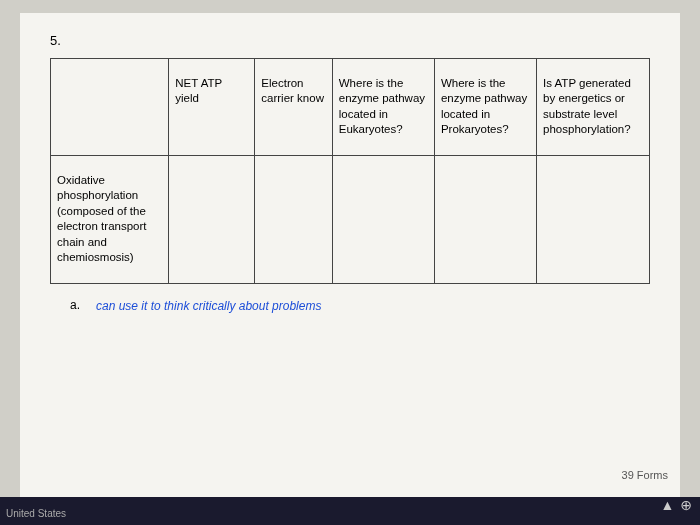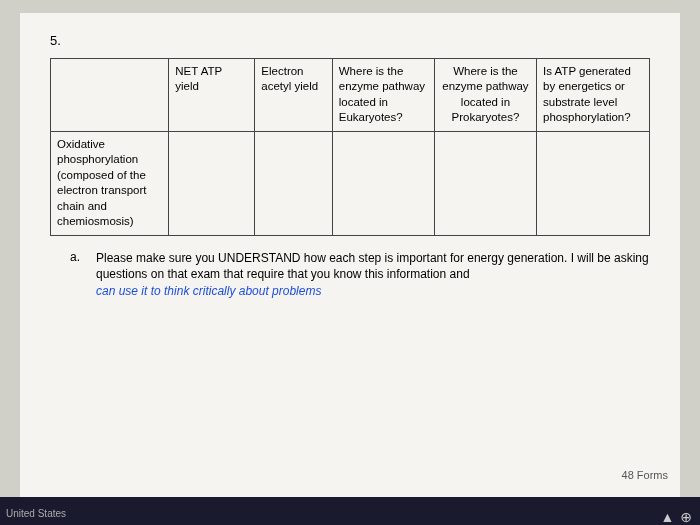--- a/index.html
+++ b/index.html
@@ -41,21 +41,21 @@
 
     table {
       width: 100%;
       border-collapse: collapse;
       margin-bottom: 14px;
       font-size: 11.5px;
     }
 
     th, td {
       border: 1px solid #444;
-      padding: 5px 6px;
+      padding: 17px 6px;
       vertical-align: top;
       line-height: 1.35;
     }
 
     th {
       background: #f5f4f0;
       font-weight: normal;
       text-align: left;
     }
 
@@ -74,21 +74,20 @@
     .col-electron {
       width: 72px;
     }
 
     .col-euk {
       width: 95px;
     }
 
     .col-prok {
       width: 95px;
-      text-align: center;
     }
 
     .col-atp-gen {
       width: 105px;
     }
 
     .row-pyruvate td {
       height: 36px;
     }
 
@@ -123,21 +122,21 @@
     }
 
     .taskbar {
       position: absolute;
       bottom: 0;
       left: 0;
       width: 700px;
       height: 28px;
       background: #1a1a2e;
       display: flex;
-      align-items: flex-end;
+      align-items: flex-start;
       justify-content: flex-end;
       padding: 0 8px;
       gap: 6px;
     }
 
     .taskbar-item {
       color: #ccc;
       font-size: 11px;
     }
 
@@ -177,21 +176,21 @@
   </div>
 
   <table>
     <thead>
       <tr>
         <th class="col-row-header"></th>
         <th class="col-net-atp">
           <span>NET ATP yield</span>
         </th>
         <th class="col-electron">
-          <span>Electron acetyl yield</span>
+          <span>Electron carrier know</span>
         </th>
         <th class="col-euk">
           <span>Where is the enzyme pathway located in Eukaryotes?</span>
         </th>
         <th class="col-prok">
           <span>Where is the enzyme pathway located in Prokaryotes?</span>
         </th>
         <th class="col-atp-gen">
           <span>Is ATP generated by energetics or substrate level phosphorylation?</span>
         </th>
@@ -210,27 +209,26 @@
         <td></td>
         <td></td>
       </tr>
     </tbody>
   </table>
 
   <div class="note-section">
     <div class="note-item">
       <span class="note-label">a.</span>
       <div>
-        <p class="note-text">Please make sure you UNDERSTAND how each step is important for energy generation. I will be asking questions on that exam that require that you know this information and</p>
         <p class="note-text cut-text">can use it to think critically about problems</p>
       </div>
     </div>
   </div>
 
-  <div class="footer-text">48 Forms</div>
+  <div class="footer-text">39 Forms</div>
 
 </div>
 
 <div class="taskbar">
   <span class="united-states taskbar-item">United States</span>
   <span style="color:#ccc; font-size:14px;">▲</span>
   <span style="color:#ccc; font-size:14px;">⊕</span>
 </div>
 
 </body></html>

